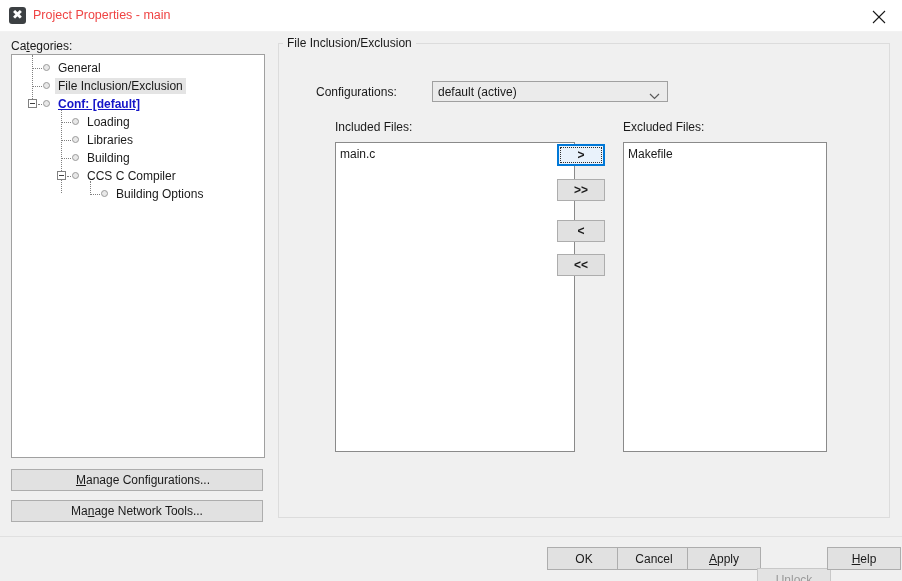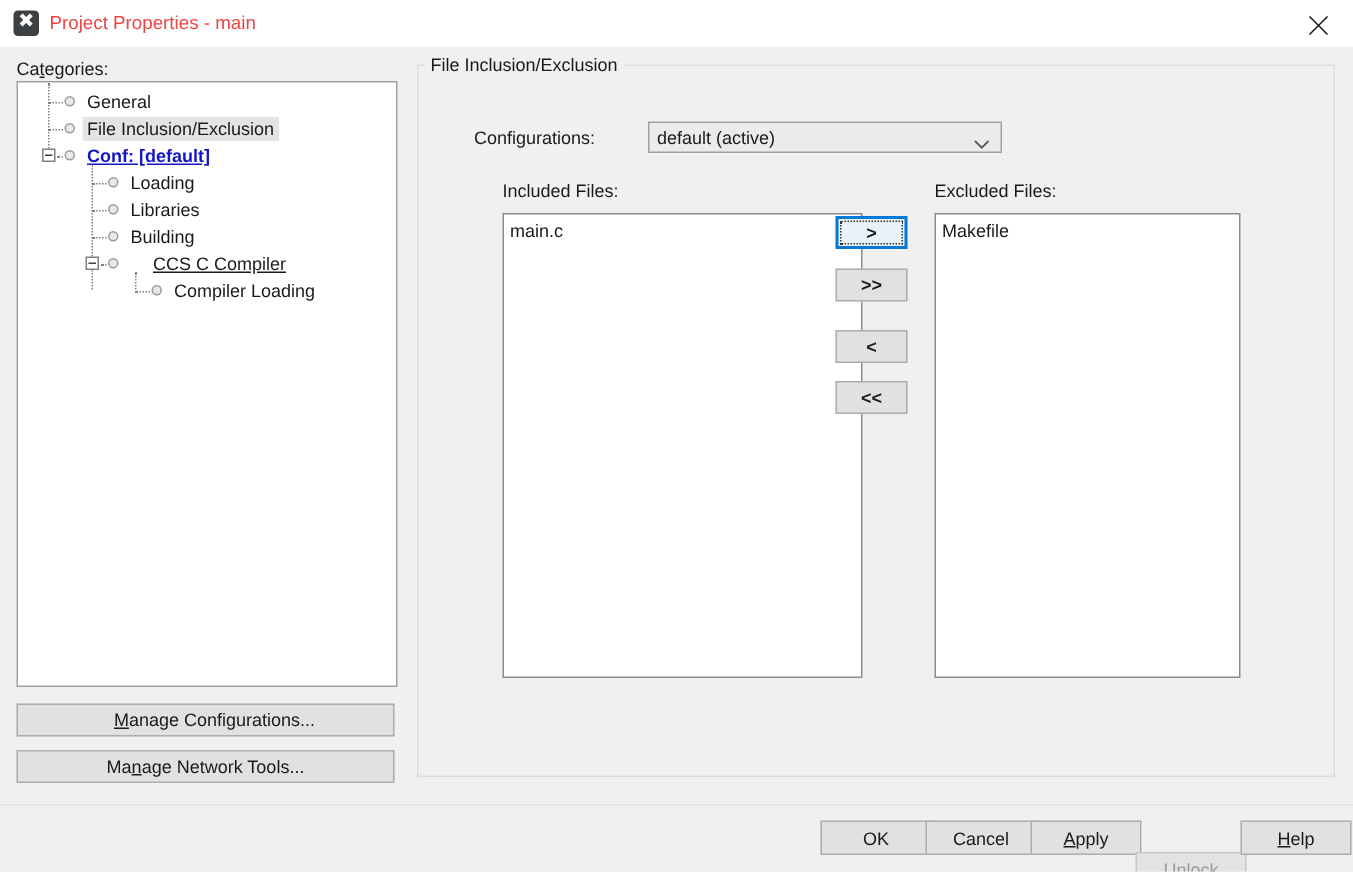--- a/index.html
+++ b/index.html
@@ -298,26 +298,26 @@
     <span class="tree-label" style="left:75px;">Libraries</span>
   </div>
 
   <div class="tree-row" style="top:94px;">
     <span class="node-dot" style="left:60px;"></span>
     <span class="tree-label" style="left:75px;">Building</span>
   </div>
 
   <div class="tree-row" style="top:112px;">
     <span class="node-dot" style="left:60px;"></span>
-    <span class="tree-label" style="left:90px;text-decoration:underline;">CCS C Compiler</span>
+    <span class="tree-label" style="left:75px;">CCS C Compiler</span>
   </div>
 
   <div class="tree-row" style="top:130px;">
     <span class="node-dot" style="left:89px;"></span>
-    <span class="tree-label" style="left:104px;">Compiler Loading</span>
+    <span class="tree-label" style="left:104px;">Building Options</span>
   </div>
 </div>
 
 <div class="btn btn-left-manage" style="top:469px;padding-left:12px;">
   <span><u class="mn">M</u>anage Configurations...</span>
 </div>
 <div class="btn btn-left-manage" style="top:500px;">
   <span>Ma<u class="mn">n</u>age Network Tools...</span>
 </div>
 

